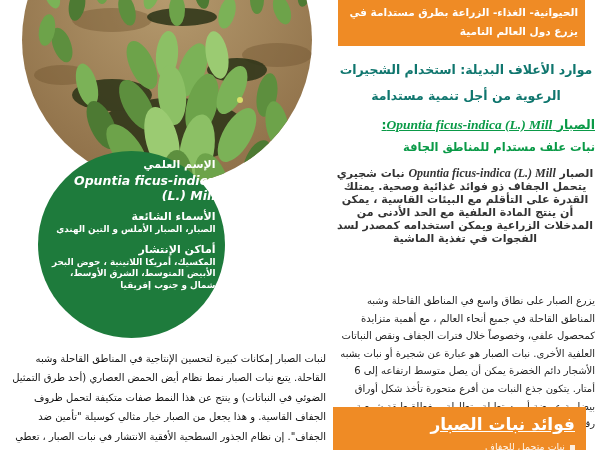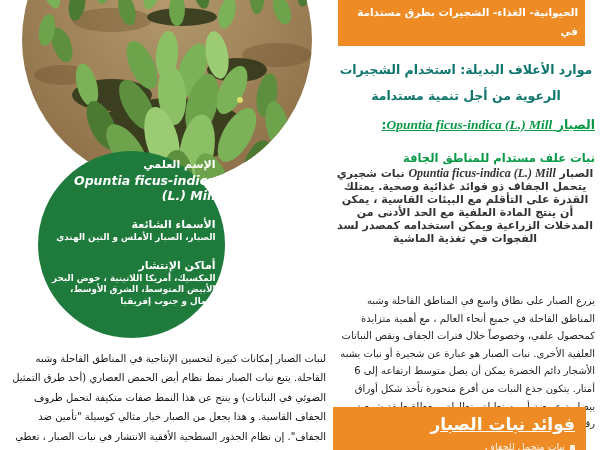--- a/index.html
+++ b/index.html
@@ -19,40 +19,40 @@
     position:absolute; left:38px; top:151px; width:187px; height:187px;
     border-radius:50%; background:#1e7b3c; color:#fff; z-index:5;
     display:flex; align-items:flex-start; justify-content:center;
     text-align:right; direction:rtl;
   }
   .info-circle .inner { width:168px; padding-top:7px; }
   .circ-label { font-weight:bold; font-size:11px; line-height:14px; }
   .circ-latin { font-style:italic; font-weight:bold; font-size:12.5px; line-height:15px;
                 direction:ltr; margin:1px 0 2px 0; }
   .circ-small { font-size:8.8px; line-height:11.5px; font-weight:bold; }
-  .circ-gap { margin-top:15px; }
+  .circ-gap { margin-top:7px; }
 
   
   .top-banner {
     position:absolute; left:338px; right:15px; top:-12px; height:58px;
     background:#ef8b25; color:#fff; direction:rtl; text-align:right;
     font-weight:bold; font-size:10.5px; line-height:19px; padding:15px 7px 0 7px;
   }
   .main-heading {
     position:absolute; right:3px; top:57px; width:262px;
     color:#0f766e; font-weight:bold; font-size:12.5px; line-height:26px;
     direction:rtl; text-align:center; white-space:nowrap;
   }
   .subject-heading {
     position:absolute; right:5px; top:115px; width:260px;
     color:#0a9a47; font-weight:bold; direction:rtl; text-align:right;
   }
   .subject-line1 { font-size:12.5px; line-height:20px; white-space:nowrap;text-decoration:underline; }
   .subject-line1 .latin { font-family:"Liberation Serif", serif; font-style:italic; font-size:13.5px; }
-  .subject-line2 { font-size:11.5px; line-height:18px; margin-top:14px; }
+  .subject-line2 { font-size:11.5px; line-height:18px; margin-top:3px; }
 
   .intro-para {
     position:absolute; right:6px; top:167px; width:258px;
     direction:rtl; text-align:center; color:#333;
     font-weight:bold; font-size:11px; line-height:13px;
   }
   .intro-para .latin { font-family:"Liberation Serif", serif; font-style:italic; font-size:12px; }
 
   .cultivation-para {
     position:absolute; right:5px; top:292px; width:259px;
@@ -170,21 +170,21 @@
       <div class="circ-label">الإسم العلمي</div>
       <div class="circ-latin">Opuntia ficus-indica (L.) Mill</div>
       <div class="circ-label circ-gap">الأسماء الشائعة</div>
       <div class="circ-small">الصبار، الصبار الأملس و التين الهندي</div>
       <div class="circ-label circ-gap">أماكن الإنتشار</div>
       <div class="circ-small">المكسيك، أمريكا اللاتينية ، حوض البحر الأبيض المتوسط، الشرق الأوسط، شمال و جنوب إفريقيا</div>
     </div>
   </div>
 
   <div class="top-banner">
-    <div>الحيوانية- الغذاء- الشجيرات  بطرق مستدامة في</div>
+    <div>الحيوانية- الغذاء- الزراعة  بطرق مستدامة في</div>
     <div>يزرع دول العالم النامية</div>
   </div>
 
   <div class="main-heading">
     <div>موارد الأعلاف البديلة: استخدام الشجيرات</div>
     <div>الرعوية من أجل تنمية مستدامة</div>
   </div>
 
   <div class="subject-heading">
     <div class="subject-line1"><span>الصبار</span> <span class="latin">Opuntia ficus-indica (L.) Mill</span><span>:</span></div>

